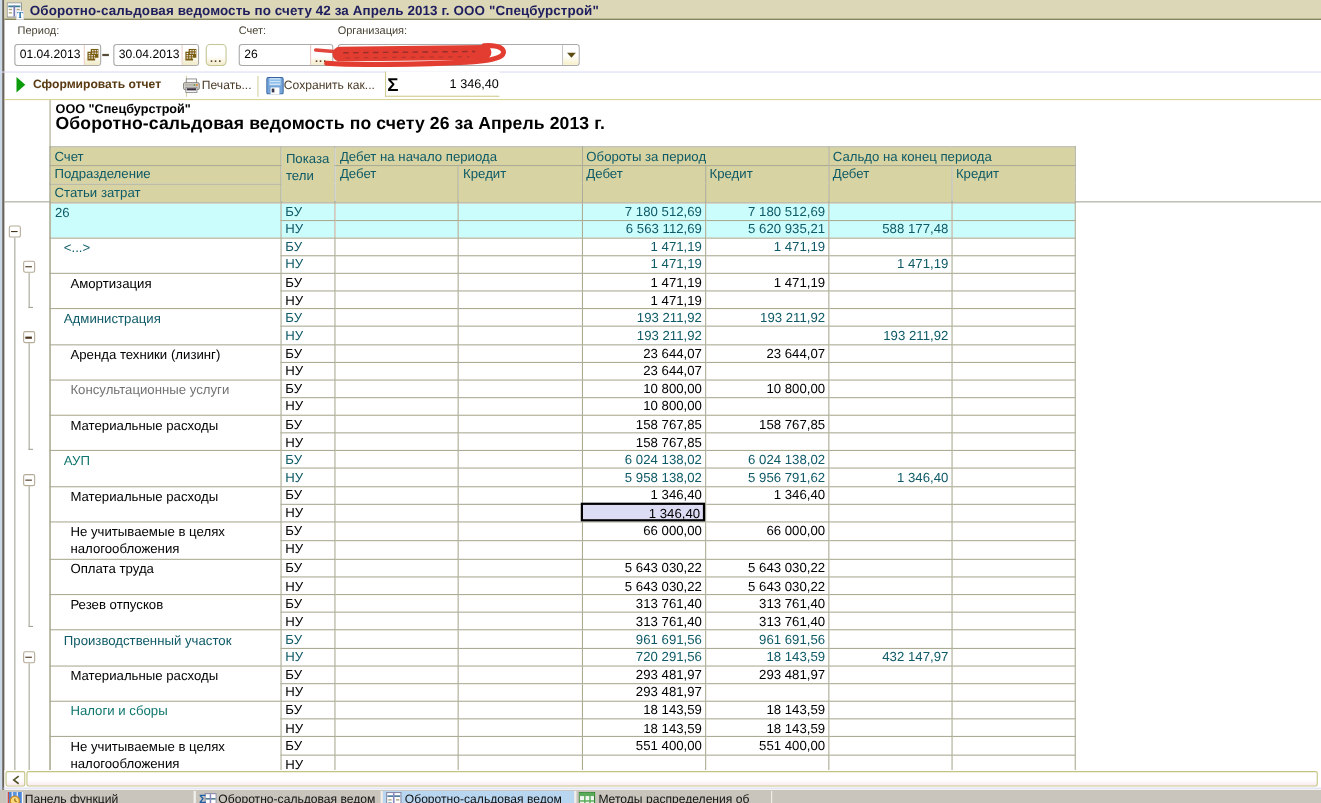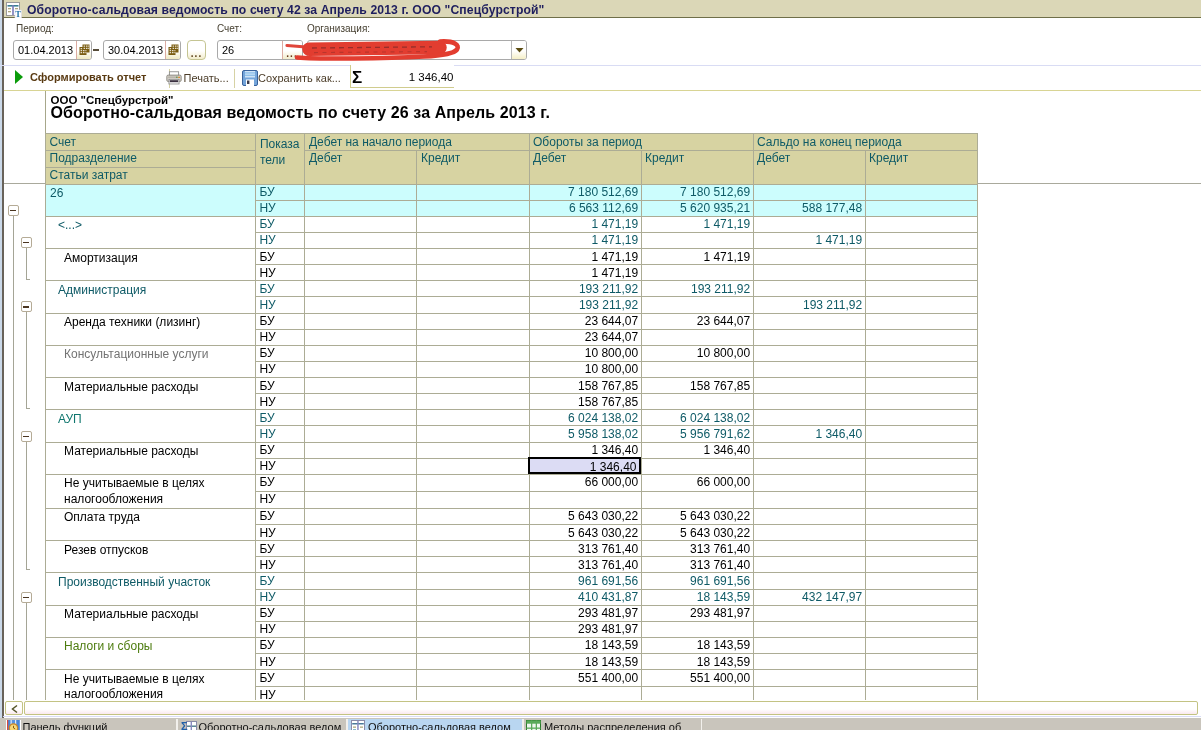--- a/index.html
+++ b/index.html
@@ -459,21 +459,21 @@
           <td class="n" style="color:#0e5a66">&nbsp;</td>
           <td class="n" style="color:#0e5a66">961 691,56</td>
           <td class="n" style="color:#0e5a66">961 691,56</td>
           <td class="n" style="color:#0e5a66">&nbsp;</td>
           <td class="n" style="color:#0e5a66">&nbsp;</td>
         </tr>
         <tr>
           <td class="p" style="color:#0e5a66">НУ</td>
           <td class="n" style="color:#0e5a66">&nbsp;</td>
           <td class="n" style="color:#0e5a66">&nbsp;</td>
-          <td class="n" style="color:#0e5a66">410 431,87</td>
+          <td class="n" style="color:#0e5a66">720 291,56</td>
           <td class="n" style="color:#0e5a66">18 143,59</td>
           <td class="n" style="color:#0e5a66">432 147,97</td>
           <td class="n" style="color:#0e5a66">&nbsp;</td>
         </tr>
 <tr>
           <td rowspan="2" class="name" style="color:#000000;padding-left:18px">Материальные расходы</td>
           <td class="p" style="color:#000000">БУ</td>
           <td class="n" style="color:#000000">&nbsp;</td>
           <td class="n" style="color:#000000">&nbsp;</td>
           <td class="n" style="color:#000000">293 481,97</td>
@@ -484,21 +484,21 @@
         <tr>
           <td class="p" style="color:#000000">НУ</td>
           <td class="n" style="color:#000000">&nbsp;</td>
           <td class="n" style="color:#000000">&nbsp;</td>
           <td class="n" style="color:#000000">293 481,97</td>
           <td class="n" style="color:#000000">&nbsp;</td>
           <td class="n" style="color:#000000">&nbsp;</td>
           <td class="n" style="color:#000000">&nbsp;</td>
         </tr>
 <tr>
-          <td rowspan="2" class="name" style="color:#4d7c0f;padding-left:18px">Налоги и сборы</td>
+          <td rowspan="2" class="name" style="color:#0f766e;padding-left:18px">Налоги и сборы</td>
           <td class="p" style="color:#000000">БУ</td>
           <td class="n" style="color:#000000">&nbsp;</td>
           <td class="n" style="color:#000000">&nbsp;</td>
           <td class="n" style="color:#000000">18 143,59</td>
           <td class="n" style="color:#000000">18 143,59</td>
           <td class="n" style="color:#000000">&nbsp;</td>
           <td class="n" style="color:#000000">&nbsp;</td>
         </tr>
         <tr>
           <td class="p" style="color:#000000">НУ</td>

